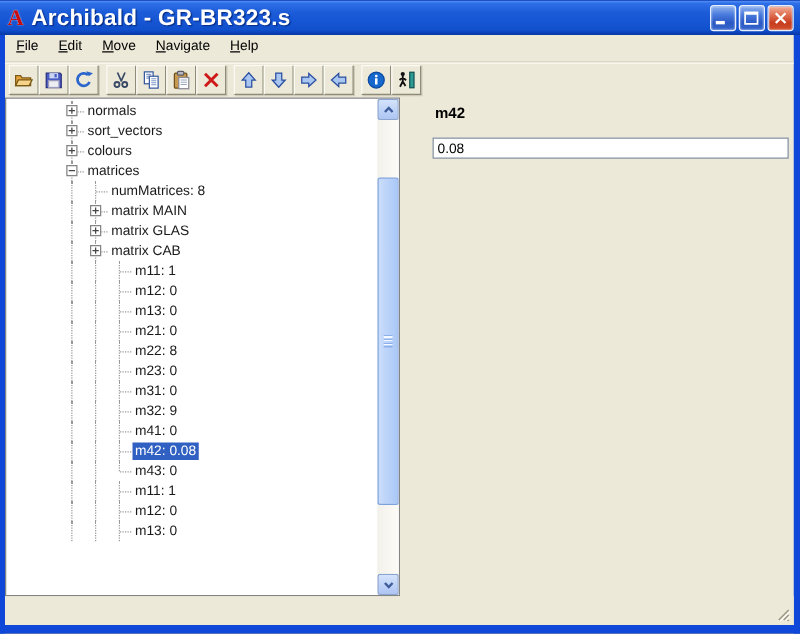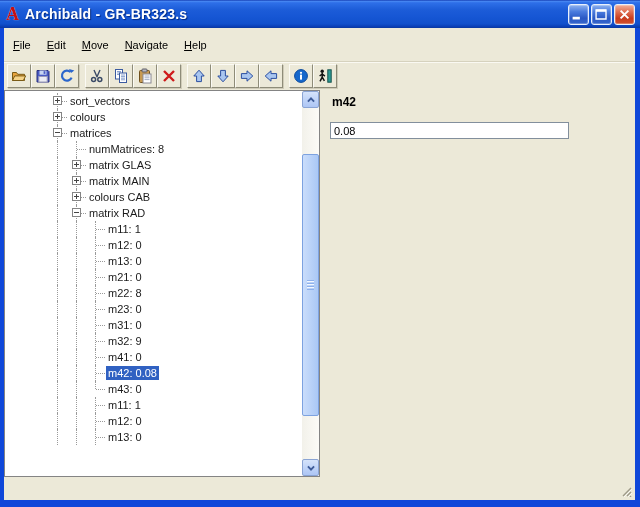--- a/index.html
+++ b/index.html
@@ -5,33 +5,33 @@
   html,body{margin:0;padding:0;background:#555;}
   *{box-sizing:border-box;}
   .window{width:640px;height:507px;display:flex;flex-direction:column;overflow:hidden;
     font-family:"Liberation Sans",sans-serif;position:relative;}
   
   .titlebar{height:28px;flex:none;display:flex;align-items:center;padding:0 5px 0 6px;
     background:linear-gradient(180deg,#0A2FA8 0%,#4A8AF4 4%,#2E6FE8 10%,#1C5CD8 35%,
       #1656D4 60%,#1150CC 85%,#0A40B8 94%,#0A379E 100%);}
   .logo{font-family:"Liberation Serif",serif;font-weight:bold;font-style:normal;
     color:#C50E12;font-size:18px;line-height:18px;margin-right:6px;text-shadow:0 0 1px #fff;}
-  .title-text{color:#fff;font-size:14px;font-weight:bold;letter-spacing:.2px;
+  .title-text{color:#fff;font-size:18px;font-weight:bold;letter-spacing:.2px;
     text-shadow:1px 1px 1px #032A80;flex:1;white-space:nowrap;overflow:hidden;}
   .winbtns{display:flex;gap:2px;}
   .winbtn{width:21px;height:21px;border-radius:3px;border:1px solid #E8F0FC;padding:0;
     display:flex;align-items:center;justify-content:center;
     background:linear-gradient(180deg,#8FB2EE 0%,#4A7BDE 35%,#2A58C4 70%,#3666CC 100%);
     box-shadow:inset 0 0 0 1px rgba(255,255,255,.25);cursor:default;}
   .winbtn.close{background:linear-gradient(180deg,#F2B09A 0%,#E07154 35%,#C83C1E 70%,#D0502E 100%);}
   
   .body{flex:1;min-height:0;display:flex;flex-direction:column;background:var(--chrome,#ECE9D8);
     border-left:4px solid var(--wborder,#0F47D9);border-right:5px solid var(--wborder,#0F47D9);
     border-bottom:7px solid var(--wborder,#0F47D9);}
-  .menubar{height:34px;flex:none;display:flex;align-items:center;padding-left:1px;
+  .menubar{height:22px;flex:none;display:flex;align-items:flex-start;padding-left:1px;
     border-bottom:1px solid #D6D2BE;font-size:11px;color:#000;}
   .menu-item{padding:3px 8px;cursor:default;}
   .menu-item u{text-decoration:underline;}
   
   .toolbar{height:27px;flex:none;display:flex;align-items:center;padding-left:3px;border-top:1px solid #FAF9F2;}
   .tbtn{width:24px;height:24px;flex:none;display:flex;align-items:center;justify-content:center;
     background:var(--chrome,#ECE9D8);border:1px solid;border-color:#FBFAF4 #8E8C79 #8E8C79 #FBFAF4;
     box-shadow:1px 1px 0 #CFCBB8;padding:0;cursor:default;}
   .tbtn svg{width:16px;height:16px;display:block;}
   .tgap{width:6px;flex:none;}
@@ -61,23 +61,23 @@
     background:#F4F3EC;}
   .sbtn{height:17px;flex:none;border:1px solid #8AA4D4;border-radius:2px;padding:0;
     background:linear-gradient(180deg,#D5E3FB,#BCD1F7 60%,#AEC6F4);display:flex;
     align-items:center;justify-content:center;}
   .strack{flex:1;position:relative;background:linear-gradient(90deg,#F2F1EA,#FCFBF7);}
   .sthumb{position:absolute;left:0;right:0;top:46px;height:262px;border:1px solid #7DA2E0;
     border-radius:2px;background:linear-gradient(90deg,#CADDFB,#AAC8F6);}
   .sgrip{position:absolute;left:4px;right:4px;top:50%;margin-top:-5px;height:10px;
     background:repeating-linear-gradient(180deg,#8DB0EC 0 1px,#F4F8FF 1px 2px,rgba(0,0,0,0) 2px 3px);}
   
-  .detail-panel{flex:1;padding:6px 0 0 10px;}
+  .detail-panel{flex:1;padding:6px 0 0 26px;}
   .detail-label{font-size:12px;font-weight:bold;color:#000;margin-left:2px;height:14px;}
-  .detail-input{display:block;margin-top:13px;width:239px;height:17px;border:1px solid #828F9C;
+  .detail-input{display:block;margin-top:13px;width:285px;height:17px;border:1px solid #828F9C;
     background:#fff;font-family:"Liberation Sans",sans-serif;font-size:11px;padding:1px 3px;}
   
   .statusbar{height:23px;flex:none;position:relative;background:var(--chrome,#ECE9D8);}
   .grip{position:absolute;right:3px;bottom:3px;width:13px;height:13px;}
 </style>
 </head>
 <body>
 
 <div class="window">
   <div class="titlebar">
@@ -199,20 +199,26 @@
         </button>
       </div>
 
     <div class="main">
       <div class="tree-panel">
         <div class="tree-content" id="tree">
             <div class="t-row">
               <span class="t-conn">
                 <span class="t-box plus"></span>
               </span>
+              <span class="t-label">normals</span>
+            </div>
+            <div class="t-row">
+              <span class="t-conn">
+                <span class="t-box plus"></span>
+              </span>
               <span class="t-label">sort_vectors</span>
             </div>
             <div class="t-row">
               <span class="t-conn">
                 <span class="t-box plus"></span>
               </span>
               <span class="t-label">colours</span>
             </div>
             <div class="t-row">
               <span class="t-conn">
@@ -223,42 +229,35 @@
             <div class="t-row">
               <span class="t-gut line"></span>
               <span class="t-conn"></span>
               <span class="t-label">numMatrices: 8</span>
             </div>
             <div class="t-row">
               <span class="t-gut line"></span>
               <span class="t-conn">
                 <span class="t-box plus"></span>
               </span>
+              <span class="t-label">matrix MAIN</span>
+            </div>
+            <div class="t-row">
+              <span class="t-gut line"></span>
+              <span class="t-conn">
+                <span class="t-box plus"></span>
+              </span>
               <span class="t-label">matrix GLAS</span>
             </div>
             <div class="t-row">
               <span class="t-gut line"></span>
               <span class="t-conn">
                 <span class="t-box plus"></span>
               </span>
-              <span class="t-label">matrix MAIN</span>
-            </div>
-            <div class="t-row">
-              <span class="t-gut line"></span>
-              <span class="t-conn">
-                <span class="t-box plus"></span>
-              </span>
-              <span class="t-label">colours CAB</span>
-            </div>
-            <div class="t-row">
-              <span class="t-gut line"></span>
-              <span class="t-conn">
-                <span class="t-box"></span>
-              </span>
-              <span class="t-label">matrix RAD</span>
+              <span class="t-label">matrix CAB</span>
             </div>
             <div class="t-row">
               <span class="t-gut line"></span>
               <span class="t-gut line"></span>
               <span class="t-conn"></span>
               <span class="t-label">m11: 1</span>
             </div>
             <div class="t-row">
               <span class="t-gut line"></span>
               <span class="t-gut line"></span>

